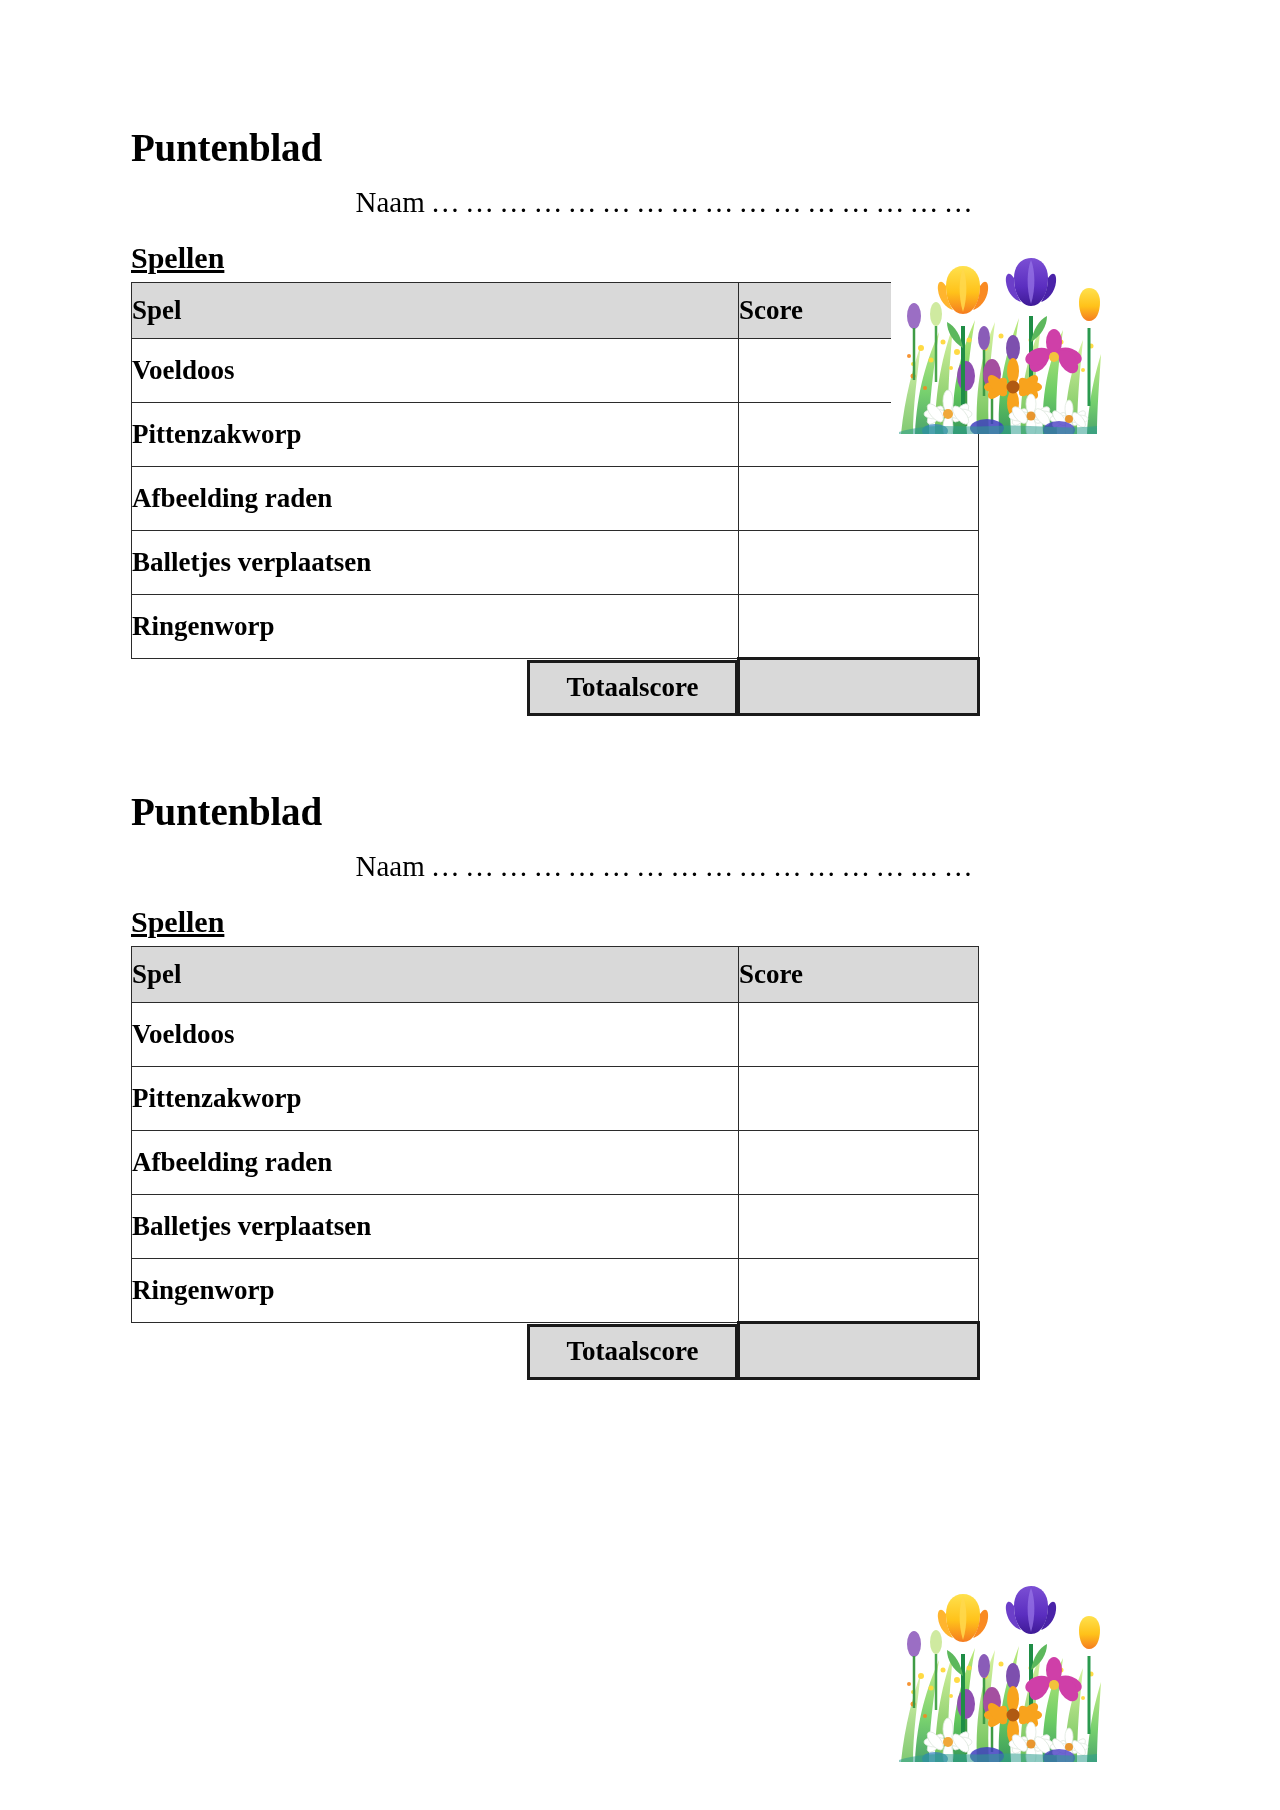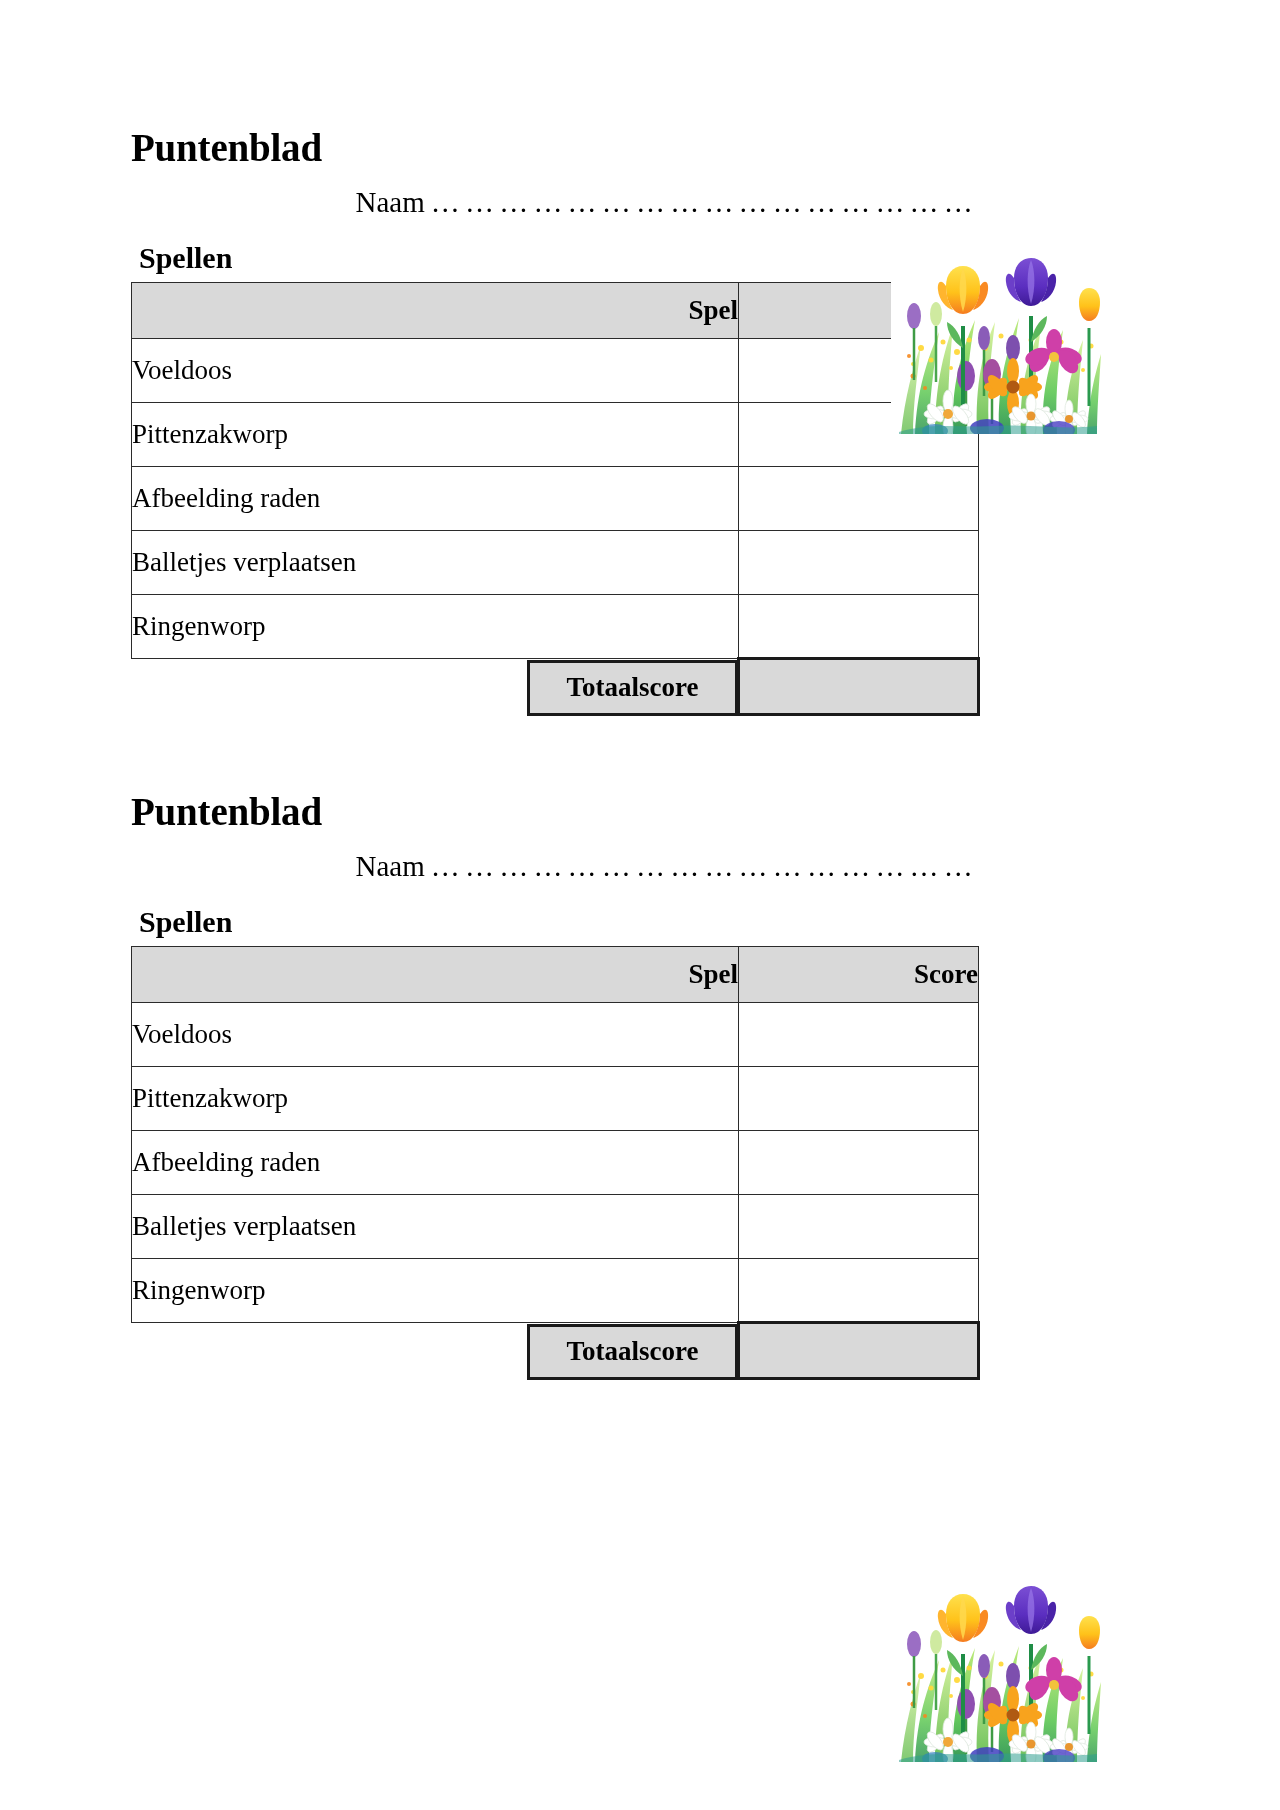--- a/index.html
+++ b/index.html
@@ -56,56 +56,56 @@
   .dots {
     letter-spacing: 5.2px;
     font-size: 29px;
   }
 
   .spellen-heading {
     margin-top: 22px;
     margin-bottom: 7px;
     font-size: 30px;
     font-weight: bold;
+    text-decoration: underline;
     text-underline-offset: 2px;
     display: inline-block;
     position: relative;
     z-index: 3;
-    margin-left: 8px;
   }
 
   table.score-table {
     border-collapse: collapse;
     width: 847px;
     table-layout: fixed;
     position: relative;
     z-index: 1;
   }
   table.score-table td, table.score-table th {
     border: 1px solid #2b2b2b;
     padding: 0;
     margin: 0;
   }
 
   col.col-spel { width: 607px; }
   col.col-score { width: 240px; }
 
   .th-cell {
     background: #d9d9d9;
-    text-align: right;
+    text-align: left;
     font-weight: bold;
     font-size: 27px;
     height: 56px;
     vertical-align: middle;
   }
   .row-cell {
     height: 64px;
     vertical-align: middle;
     font-size: 27px;
-    font-weight: normal;
+    font-weight: bold;
     padding-left: 12px;
     text-align: left;
     background: transparent;
   }
   .score-cell {
     height: 64px;
     background: transparent;
   }
 
   

